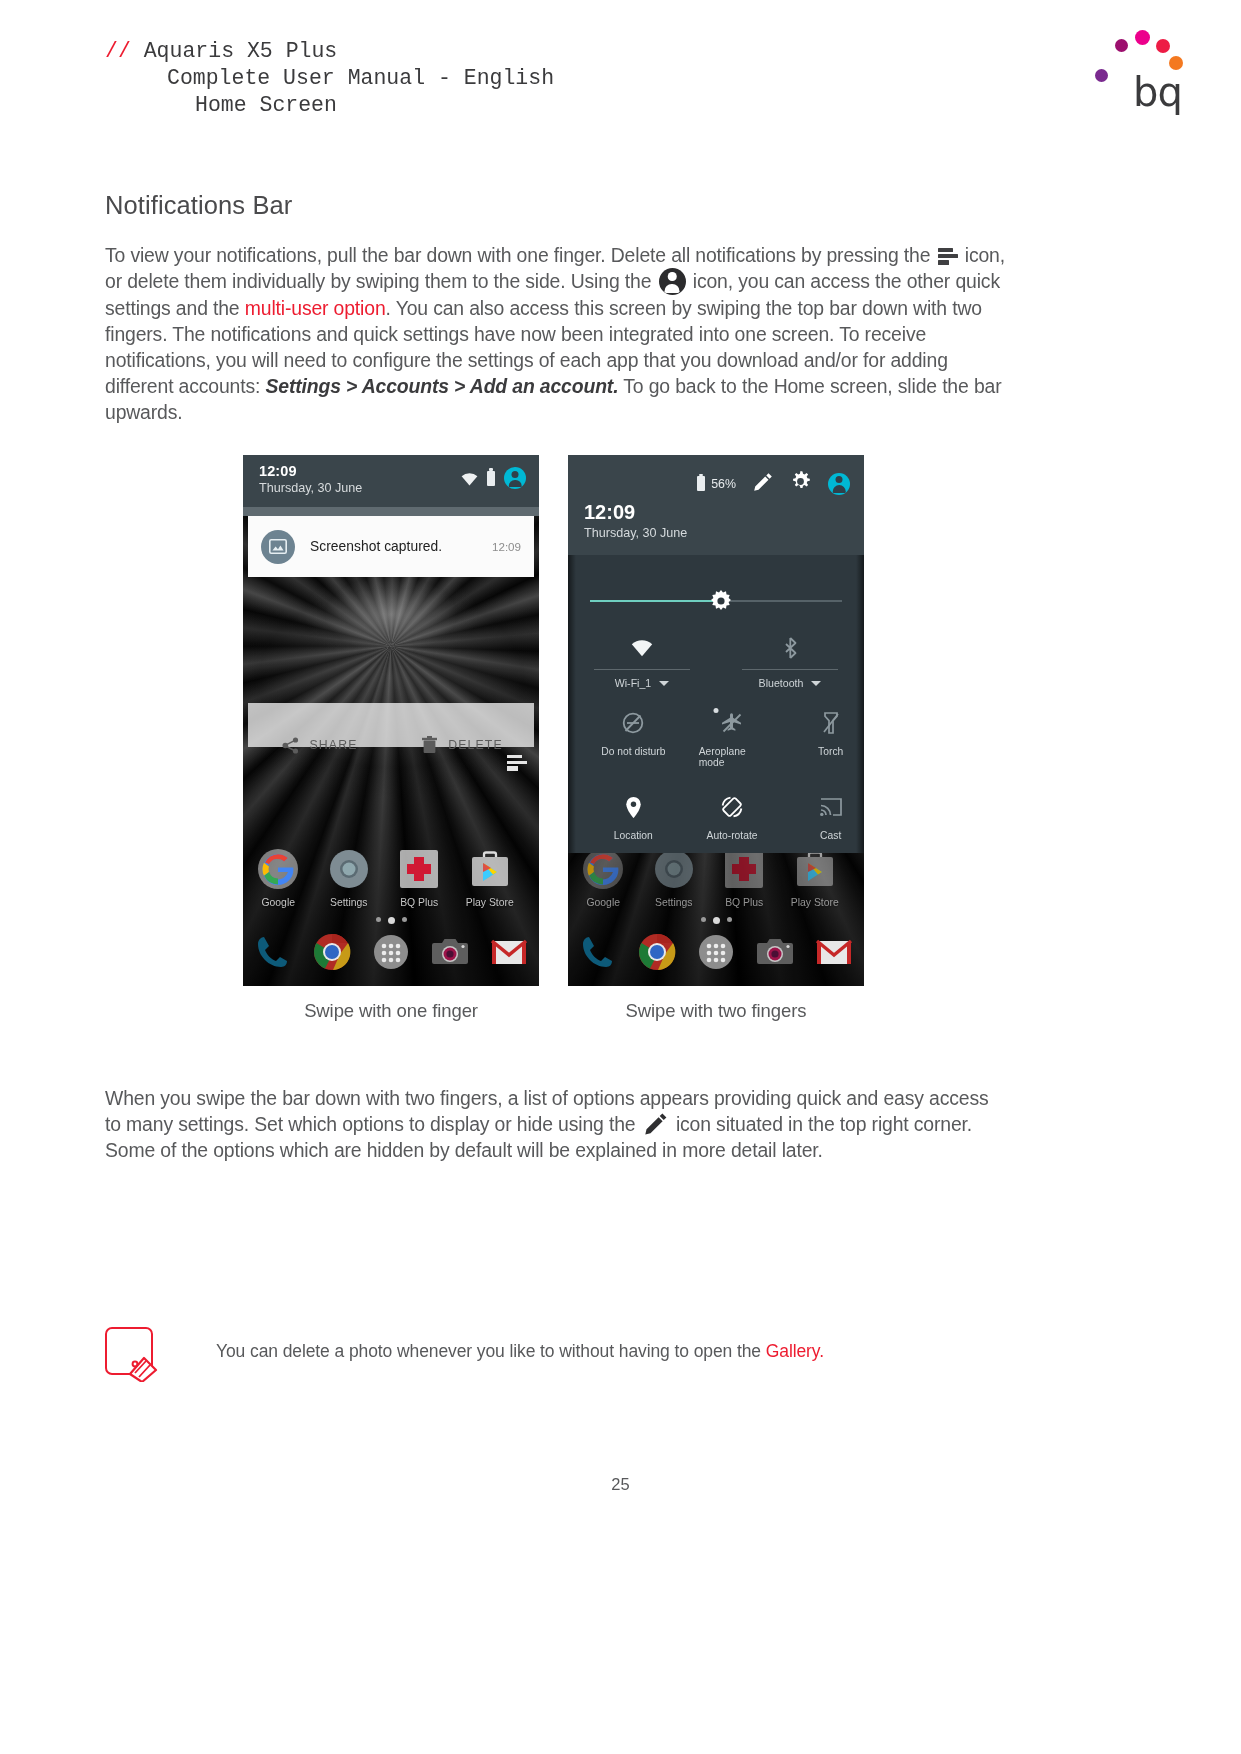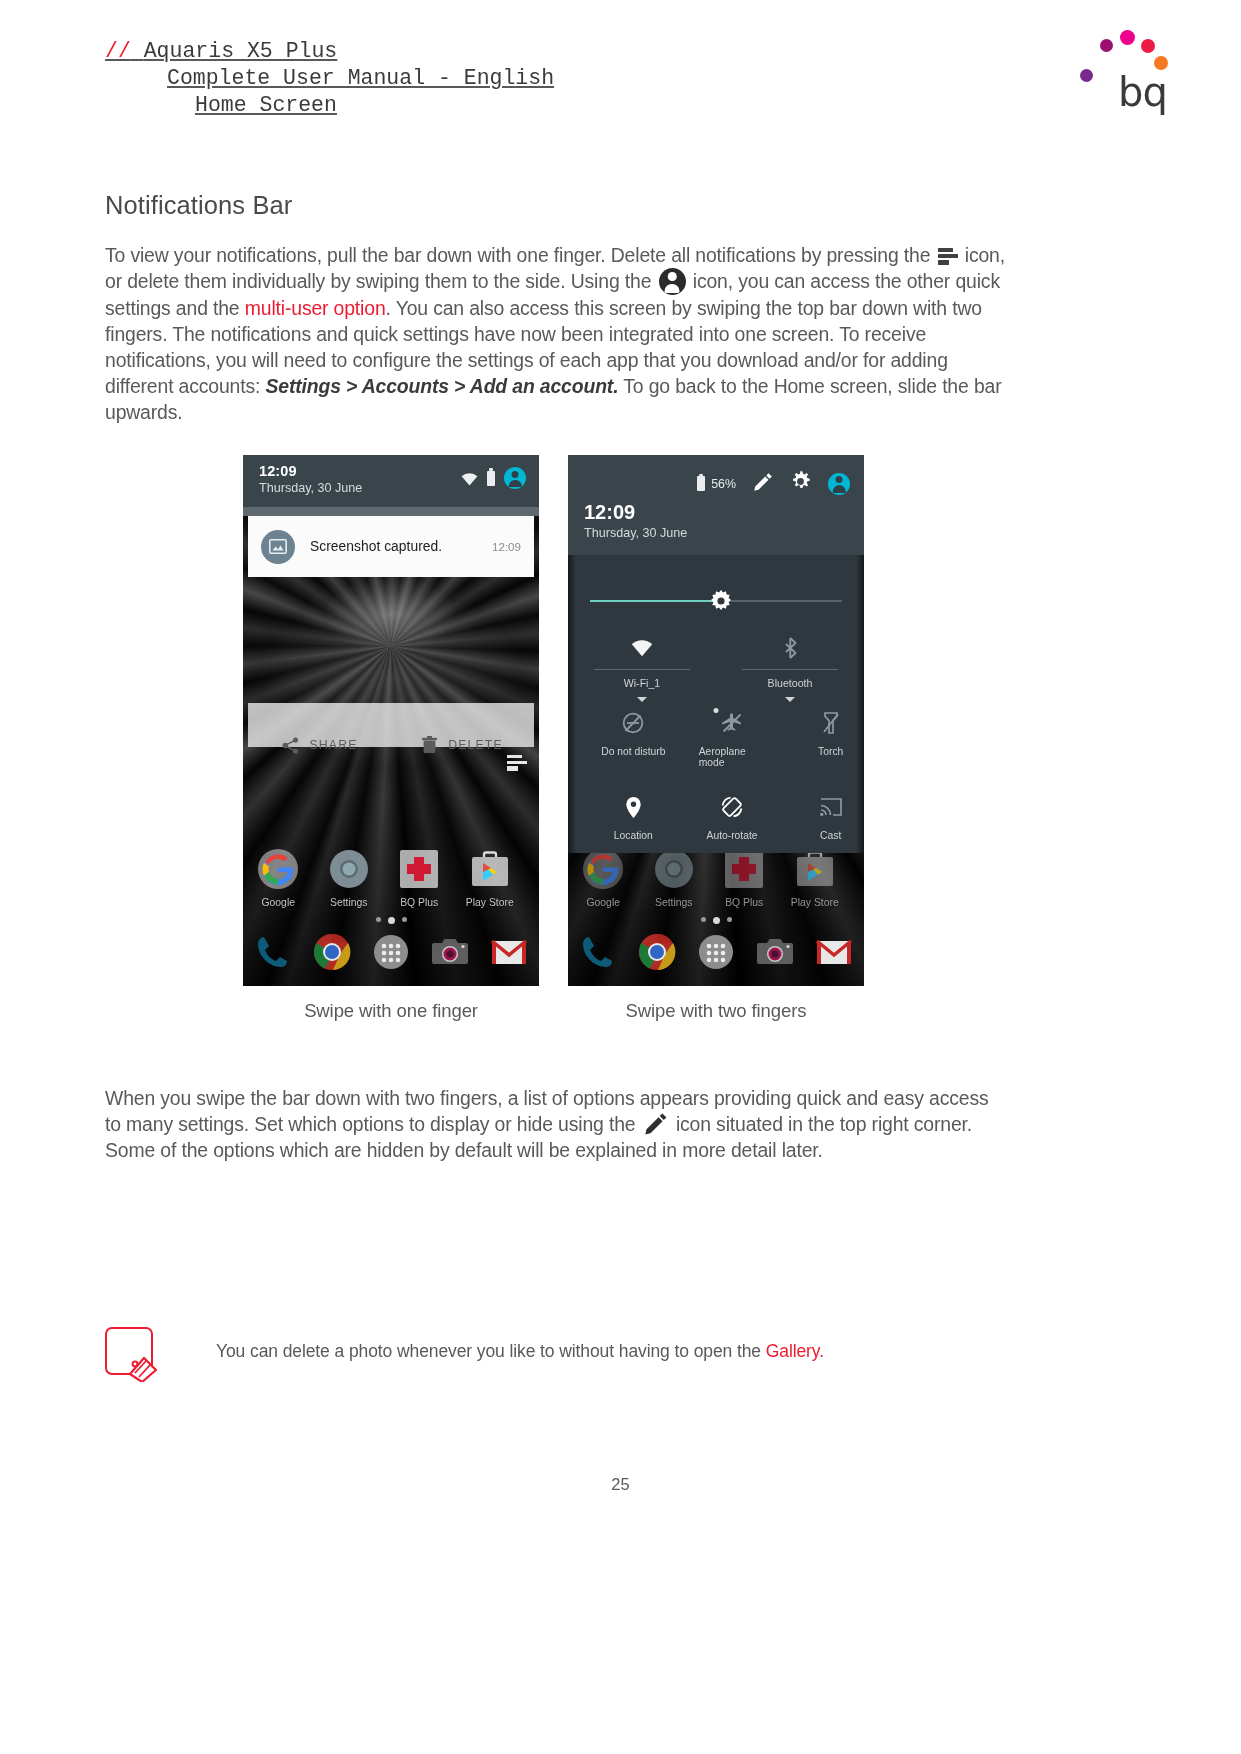--- a/index.html
+++ b/index.html
@@ -12,38 +12,37 @@
     color: #58595b;
     position: relative;
     overflow: hidden;
   }
 
   
   .doc-header {
     position: absolute;
     top: 38px; left: 105px; right: 60px;
     height: 110px;
-    text-decoration: underline;
   }
   .header-title {
     font-family: "Liberation Mono", monospace;
     font-size: 21.5px;
     line-height: 27px;
     color: #3b3b3d;
     white-space: pre;
     letter-spacing: 0px;
   }
   .slashes { color: #ed1c30; }
   .hdr-l2 { padding-left: 62px; }
   .hdr-l3 { padding-left: 90px; }
 
   .bq-logo {
     position: absolute;
     top: 22px;
-    right: 55px;
+    right: 40px;
     width: 110px;
     height: 100px;
   }
   .bq-dot { position: absolute; border-radius: 50%; }
   .bq-word {
     position: absolute;
     left: 42px; top: 50px;
     font-family: "DejaVu Sans", sans-serif;
     font-size: 40px;
     font-weight: 400;
@@ -262,21 +261,21 @@
   .qs-slider .track-on { position:absolute; left:0; top:10px; height:2px; background:#6fcfc0; width: 52%;}
   .qs-slider .track-off { position:absolute; left:52%; top:10px; height:2px; background:#566268; right:0;}
   .qs-knob { position:absolute; left: 52%; top: 0; transform: translateX(-50%); width: 22px; height: 22px;}
 
   .qs-toggle-row {
     position: absolute; top: 80px; left: 0; right: 0; display: flex;
   }
   .qs-toggle { flex: 1; display: flex; flex-direction: column; align-items: center; }
   .qs-tg-icon { height: 26px; display:flex; align-items:center; justify-content:center; }
   .qs-tg-rule { width: 96px; height: 1px; background: #5e686d; margin: 8px 0 7px; }
-  .qs-tg-labelwrap { display: flex; align-items: center; gap: 8px; flex-direction: column; }
+  .qs-tg-labelwrap { display: flex; align-items: center; gap: 8px; }
   .qs-tg-label { font-size: 10.6px; color: #cfd5d8; }
   .caret { width:0;height:0;border-left:5px solid transparent;border-right:5px solid transparent;border-top:5.5px solid #cfd5d8;}
 
   .qs-tiles {
     position: absolute; top: 155px; left: 0; right: 0;
   }
   .qs-tile-row { display: flex; margin-bottom: 26px; }
   .qs-tile { flex: 1; display: flex; flex-direction: column; align-items: center; padding-left: 32px; }
   .qs-tile-ic { height: 26px; display:flex;align-items:center;justify-content:center;}
   .qs-tile-lb { margin-top: 10px; font-size: 10.3px; color: #cfd5d8; }

